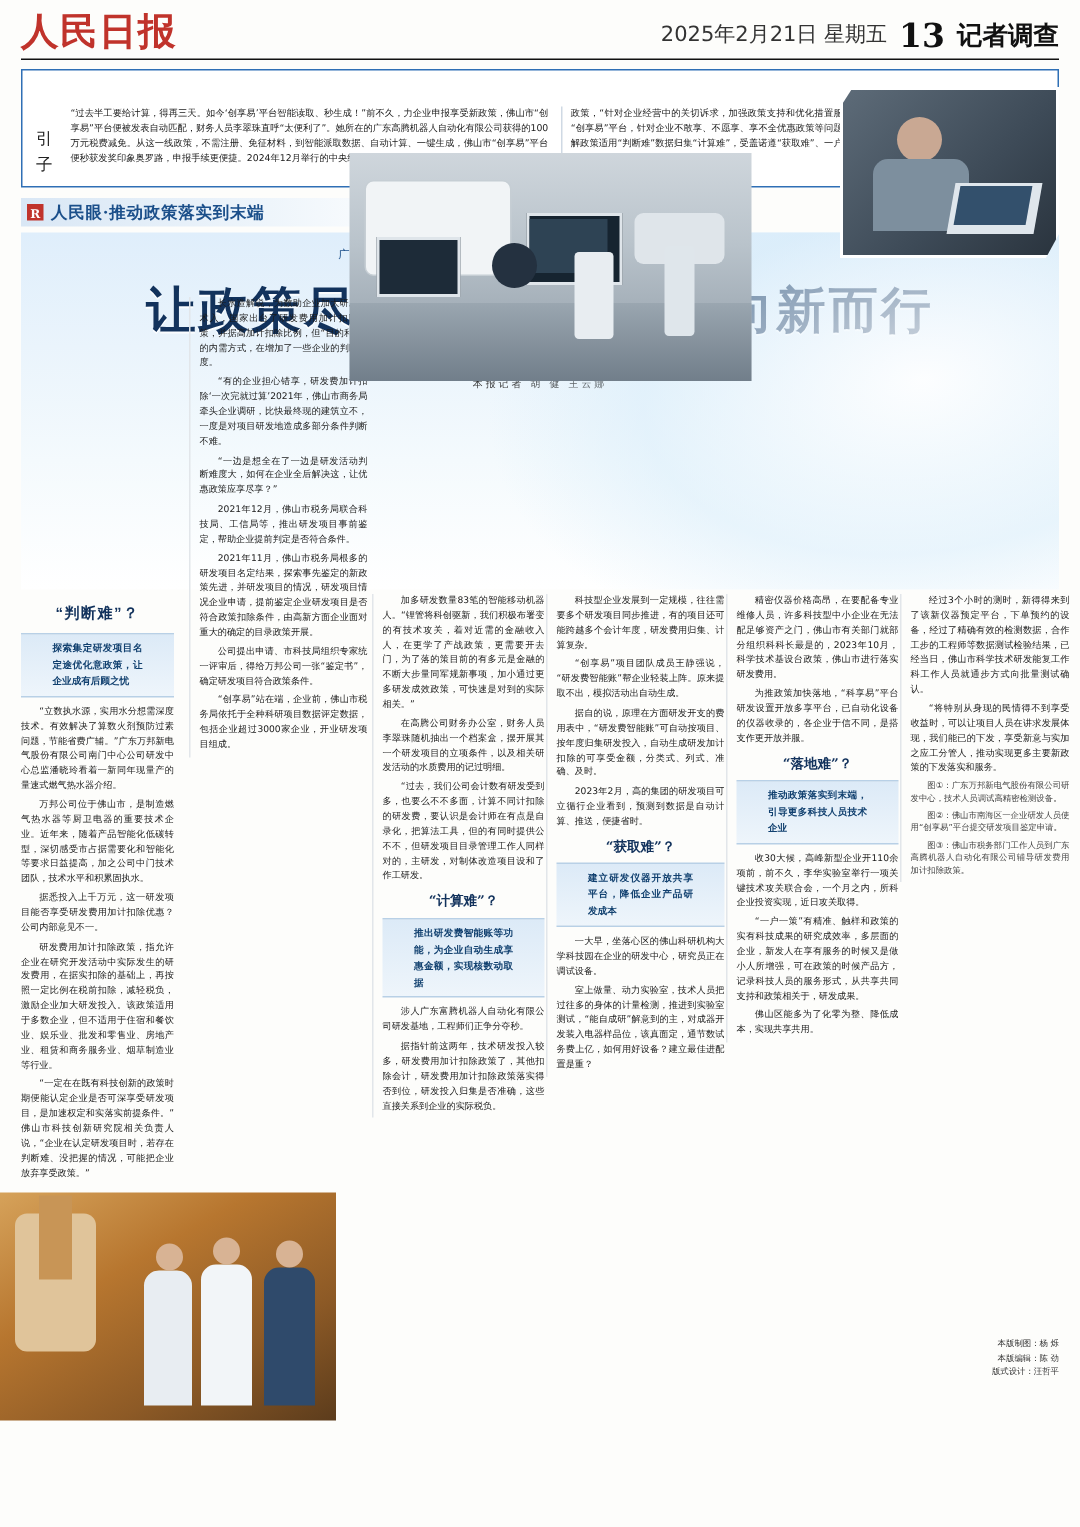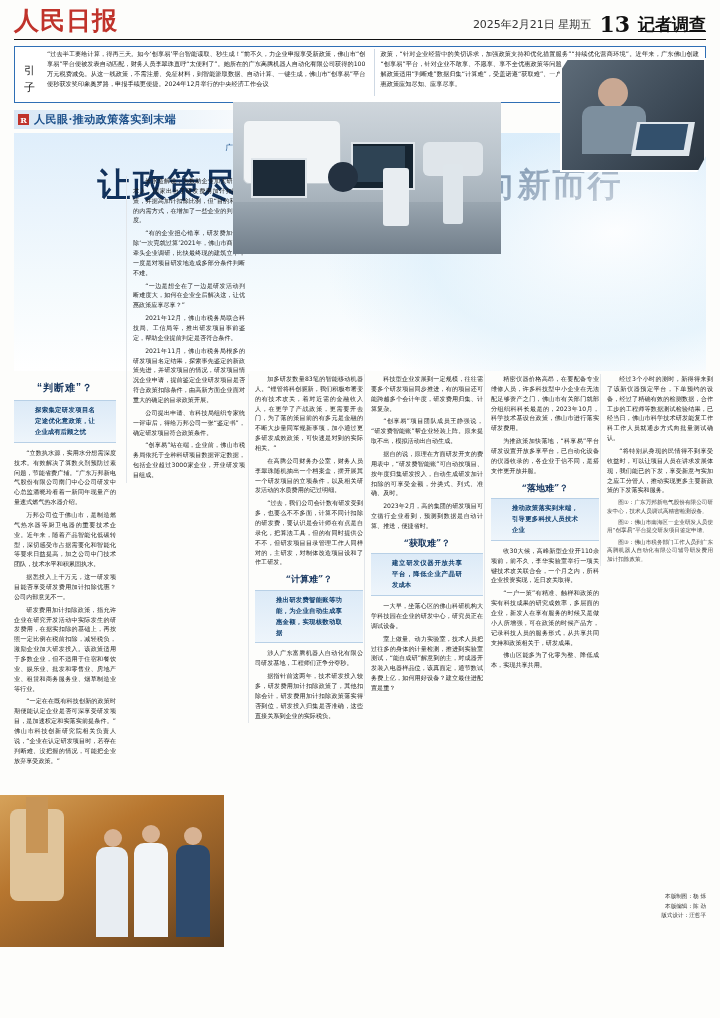--- a/index.html
+++ b/index.html
@@ -29,37 +29,36 @@
     font-size:25px;
     letter-spacing:1px;
     color:#c0332b;
     line-height:1;
     padding-bottom:2px;
   }
   .masthead-right{
     display:flex;align-items:flex-end;gap:8px;
   }
   .issue-date{
-    font-size:11px;color:#333;padding-bottom:3px;
+    font-size:14px;color:#333;padding-bottom:3px;
   }
   .page-num{
     font-family:"DejaVu Serif","Liberation Serif",serif;
     font-size:22px;font-weight:700;line-height:1;color:#111;
   }
   .section-name{
     font-family:"DejaVu Serif","Liberation Serif",serif;
     font-size:17px;font-weight:700;line-height:1.1;color:#111;
     padding-bottom:1px;
-    text-decoration:underline;
   }
   
   .intro-box{
     border:1px solid #2f6fb5;
     margin-top:6px;
-    padding:2px 6px 6px 4px;
+    padding:24px 6px 6px 4px;
     display:flex;
     gap:6px;
     background:#fff;
   }
   .intro-label{
     width:22px;flex:0 0 22px;
     font-family:"DejaVu Serif","Liberation Serif",serif;
     font-size:11px;
     color:#222;
     text-align:center;

